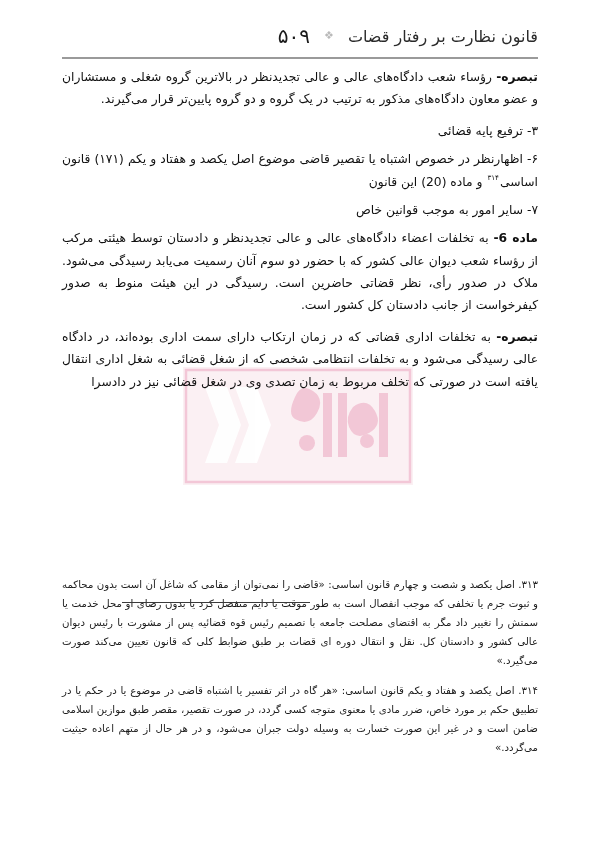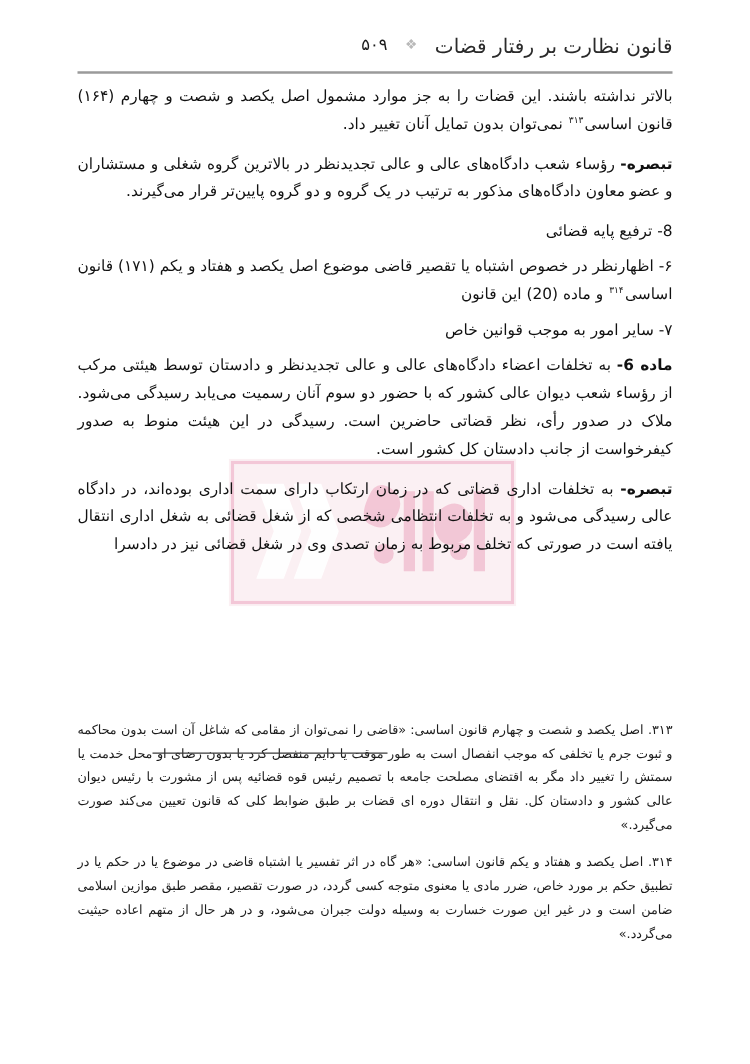--- a/index.html
+++ b/index.html
@@ -58,21 +58,21 @@
     order: 1;
   }
   .header-ornament {
     font-size: 11px;
     color: #b9b9b9;
     line-height: 1;
     order: 2;
     transform: translateY(-1px);
   }
   .header-pageno {
-    font-size: 13px;
+    font-size: 20px;
     color: #1a1a1a;
     letter-spacing: 0.5px;
     order: 3;
     white-space: nowrap;
   }
   .header-rule {
     position: absolute;
     top: 57px;
     right: 62px;
     left: 62px;
@@ -167,26 +167,25 @@
 
   <div class="running-header">
     <span class="header-title">قانون نظارت بر رفتار قضات</span>
     <span class="header-ornament">❖</span>
     <span class="header-pageno">۵۰۹</span>
   </div>
   <div class="header-rule"></div>
 
   <div class="content">
 
-    <p class="blk"><span>بالاتر نداشته باشند. این قضات را به جز موارد مشمول اصل یکصد و شصت و چهارم (۱۶۴) قانون اساسی</span><sup>۳۱۳</sup><span> نمی‌توان بدون تمایل آنان تغییر داد.</span></p>
 
     <p class="blk"><span class="lead-run">تبصره-</span><span> رؤساء شعب دادگاه‌های عالی و عالی تجدیدنظر در بالاترین گروه شغلی و مستشاران و عضو معاون دادگاه‌های مذکور به ترتیب در یک گروه و دو گروه پایین‌تر قرار می‌گیرند.</span></p>
 
 
-    <p class="list-item ta-right">8- ترفیع پایه قضائی</p>
+    <p class="list-item ta-right">۳- ترفیع پایه قضائی</p>
 
     <p class="list-item"><span>۶- اظهارنظر در خصوص اشتباه یا تقصیر قاضی موضوع اصل یکصد و هفتاد و یکم (۱۷۱) قانون اساسی</span><sup>۳۱۴</sup><span> و ماده (20) این قانون</span></p>
 
     <p class="list-item ta-right blk">۷- سایر امور به موجب قوانین خاص</p>
 
     <p class="blk"><span class="lead-run">ماده 6-</span><span> به تخلفات اعضاء دادگاه‌های عالی و عالی تجدیدنظر و دادستان توسط هیئتی مرکب از رؤساء شعب دیوان عالی کشور که با حضور دو سوم آنان رسمیت می‌یابد رسیدگی می‌شود. ملاک در صدور رأی، نظر قضاتی حاضرین است. رسیدگی در این هیئت منوط به صدور کیفرخواست از جانب دادستان کل کشور است.</span></p>
 
     <p class="blk"><span class="lead-run">تبصره-</span><span> به تخلفات اداری قضاتی که در زمان ارتکاب دارای سمت اداری بوده‌اند، در دادگاه عالی رسیدگی می‌شود و به تخلفات انتظامی شخصی که از شغل قضائی به شغل اداری انتقال یافته است در صورتی که تخلف مربوط به زمان تصدی وی در شغل قضائی نیز در دادسرا</span></p>
 
   </div>

